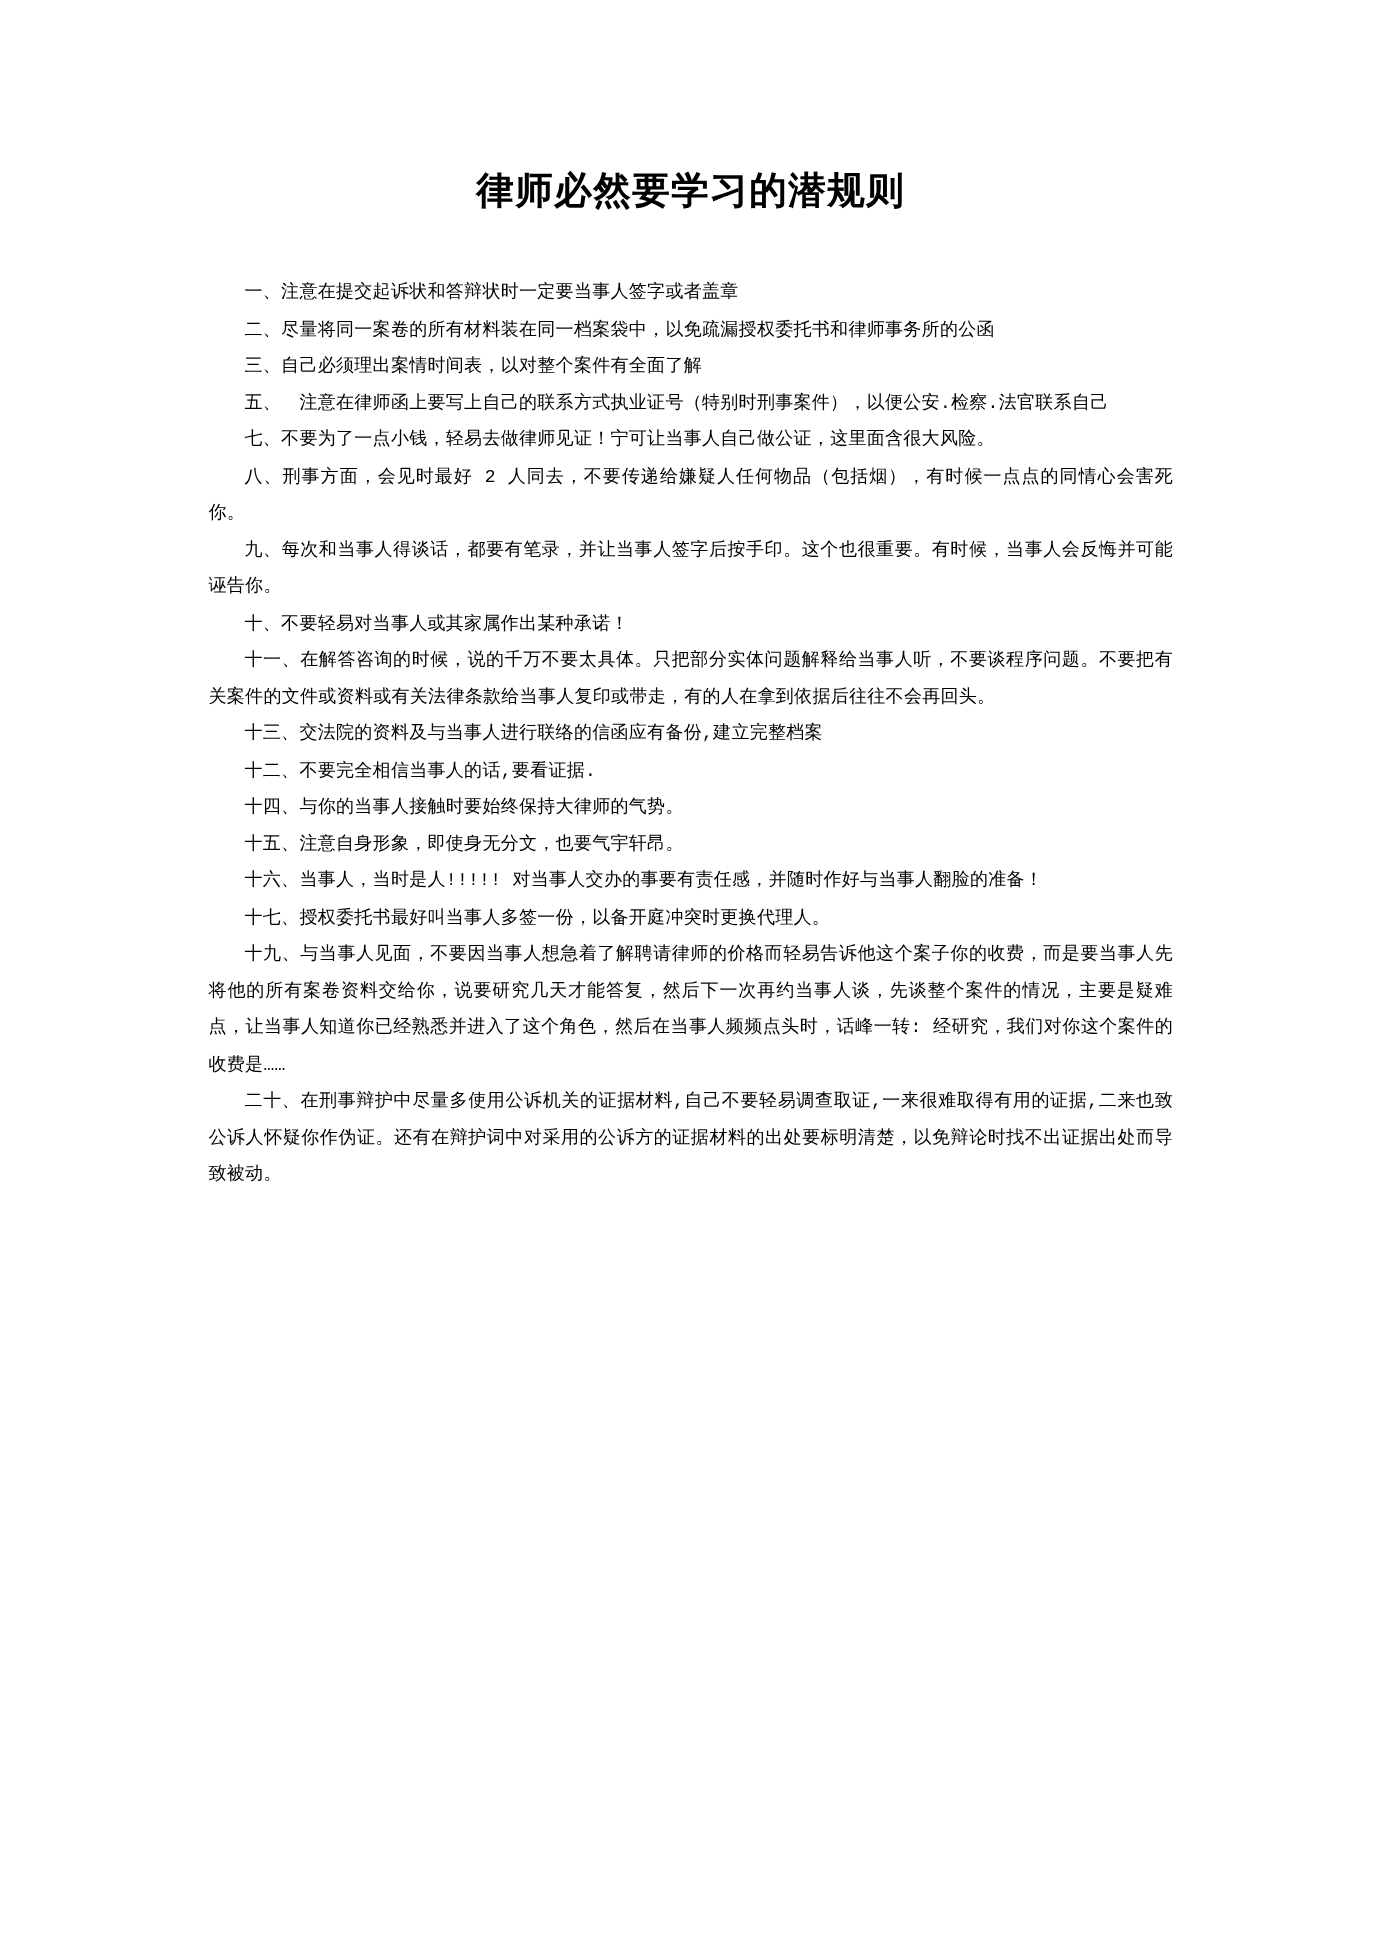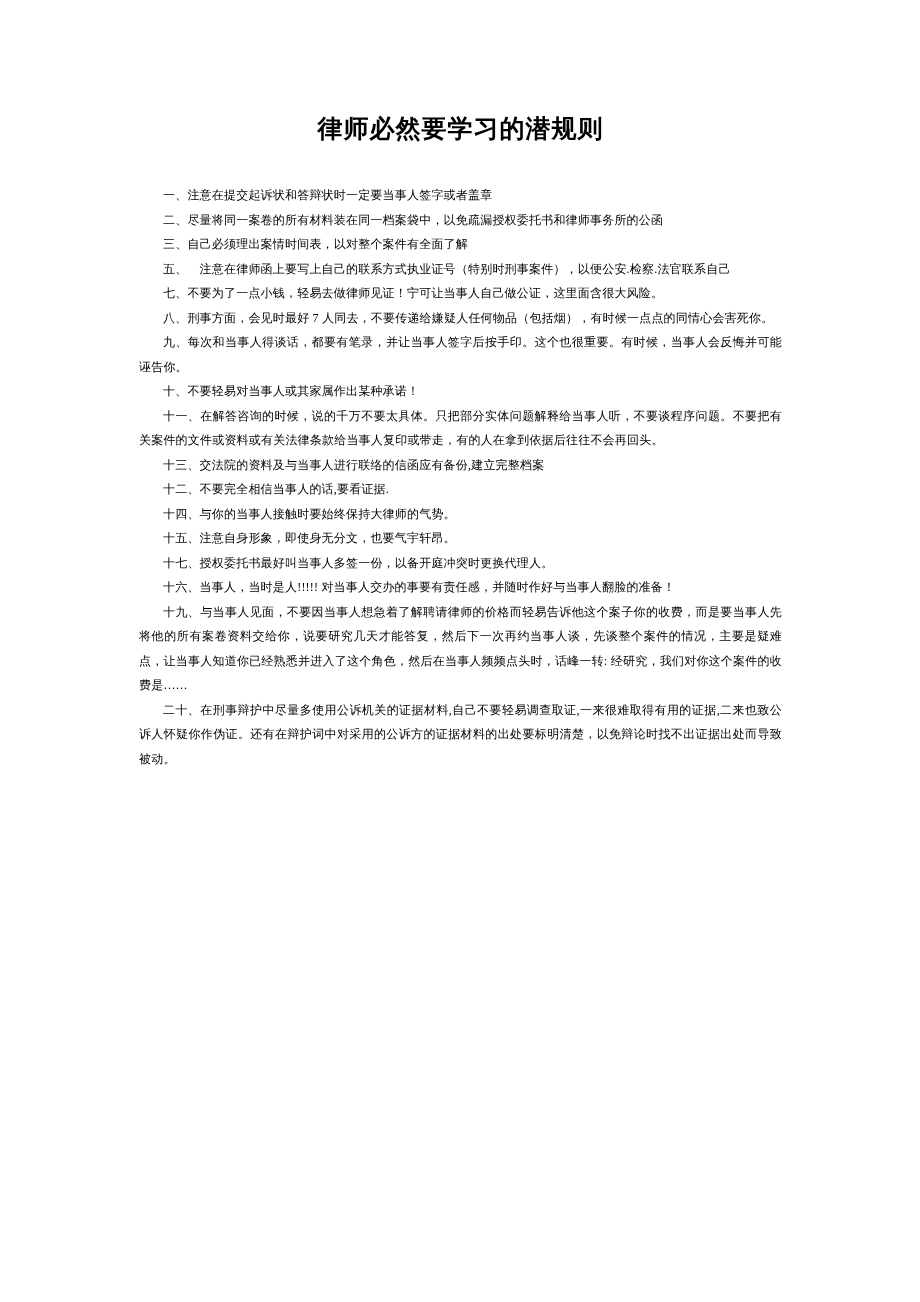--- a/index.html
+++ b/index.html
@@ -6,21 +6,21 @@
     margin: 0;
     padding: 0;
     background: #ffffff;
   }
   .page {
     position: relative;
     width: 920px;
     height: 1302px;
     background: #ffffff;
     overflow: hidden;
-    font-family: Liberation Serif, serif;
+    font-family: Liberation Mono, monospace;
     color: #000000;
   }
   .content {
     padding: 0 138px 0 139px; 
   }
   .doc-title {
     margin: 0;
     padding-top: 110px;
     margin-bottom: 36px;
     font-size: 25px;
@@ -43,26 +43,26 @@
 <body>
 
 <div class="page">
   <div class="content">
     <h1 class="doc-title">律师必然要学习的潜规则</h1>
     <p class="doc-paragraph">一、注意在提交起诉状和答辩状时一定要当事人签字或者盖章</p>
     <p class="doc-paragraph">二、尽量将同一案卷的所有材料装在同一档案袋中，以免疏漏授权委托书和律师事务所的公函</p>
     <p class="doc-paragraph">三、自己必须理出案情时间表，以对整个案件有全面了解</p>
     <p class="doc-paragraph">五、　注意在律师函上要写上自己的联系方式执业证号（特别时刑事案件），以便公安.检察.法官联系自己</p>
     <p class="doc-paragraph">七、不要为了一点小钱，轻易去做律师见证！宁可让当事人自己做公证，这里面含很大风险。</p>
-    <p class="doc-paragraph">八、刑事方面，会见时最好 7 人同去，不要传递给嫌疑人任何物品（包括烟），有时候一点点的同情心会害死你。</p>
+    <p class="doc-paragraph">八、刑事方面，会见时最好 2 人同去，不要传递给嫌疑人任何物品（包括烟），有时候一点点的同情心会害死你。</p>
     <p class="doc-paragraph">九、每次和当事人得谈话，都要有笔录，并让当事人签字后按手印。这个也很重要。有时候，当事人会反悔并可能诬告你。</p>
     <p class="doc-paragraph">十、不要轻易对当事人或其家属作出某种承诺！</p>
     <p class="doc-paragraph">十一、在解答咨询的时候，说的千万不要太具体。只把部分实体问题解释给当事人听，不要谈程序问题。不要把有关案件的文件或资料或有关法律条款给当事人复印或带走，有的人在拿到依据后往往不会再回头。</p>
     <p class="doc-paragraph">十三、交法院的资料及与当事人进行联络的信函应有备份,建立完整档案</p>
     <p class="doc-paragraph">十二、不要完全相信当事人的话,要看证据.</p>
     <p class="doc-paragraph">十四、与你的当事人接触时要始终保持大律师的气势。</p>
     <p class="doc-paragraph">十五、注意自身形象，即使身无分文，也要气宇轩昂。</p>
+    <p class="doc-paragraph">十六、当事人，当时是人!!!!! 对当事人交办的事要有责任感，并随时作好与当事人翻脸的准备！</p>
     <p class="doc-paragraph">十七、授权委托书最好叫当事人多签一份，以备开庭冲突时更换代理人。</p>
-    <p class="doc-paragraph">十六、当事人，当时是人!!!!! 对当事人交办的事要有责任感，并随时作好与当事人翻脸的准备！</p>
     <p class="doc-paragraph">十九、与当事人见面，不要因当事人想急着了解聘请律师的价格而轻易告诉他这个案子你的收费，而是要当事人先将他的所有案卷资料交给你，说要研究几天才能答复，然后下一次再约当事人谈，先谈整个案件的情况，主要是疑难点，让当事人知道你已经熟悉并进入了这个角色，然后在当事人频频点头时，话峰一转: 经研究，我们对你这个案件的收费是……</p>
     <p class="doc-paragraph">二十、在刑事辩护中尽量多使用公诉机关的证据材料,自己不要轻易调查取证,一来很难取得有用的证据,二来也致公诉人怀疑你作伪证。还有在辩护词中对采用的公诉方的证据材料的出处要标明清楚，以免辩论时找不出证据出处而导致被动。</p>
   </div>
 </div>
 
 </body></html>

